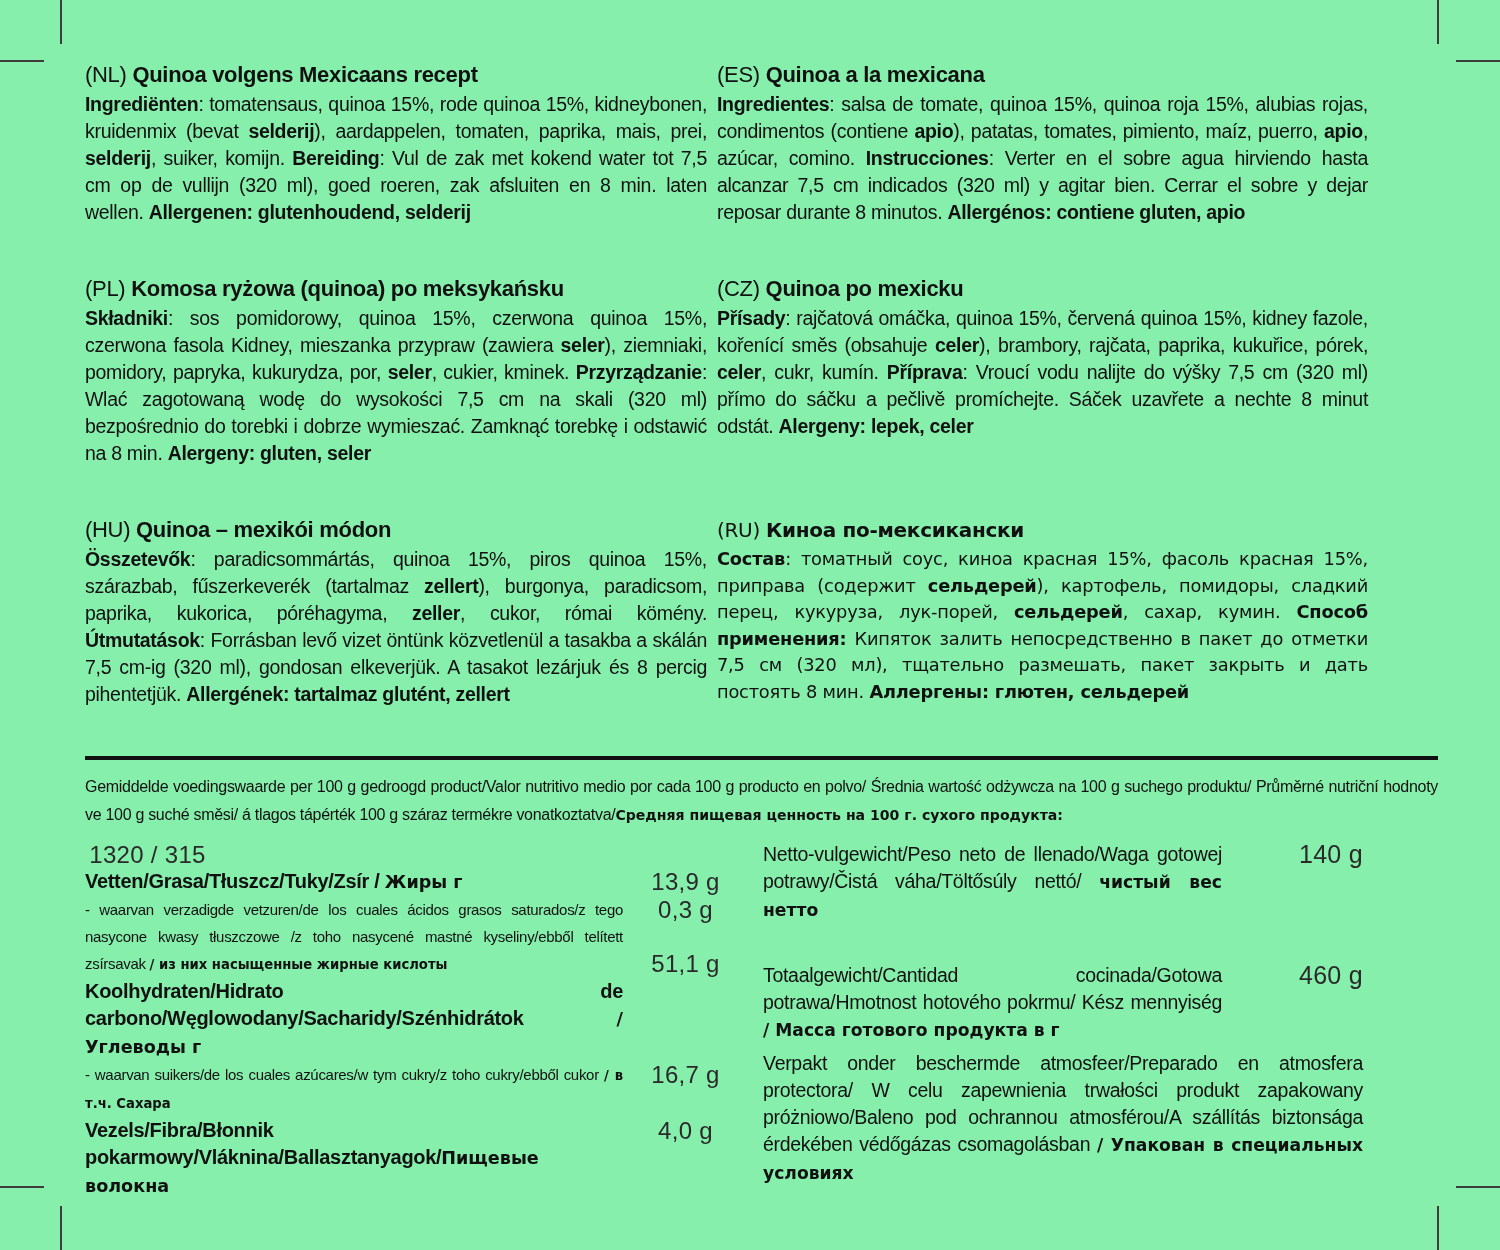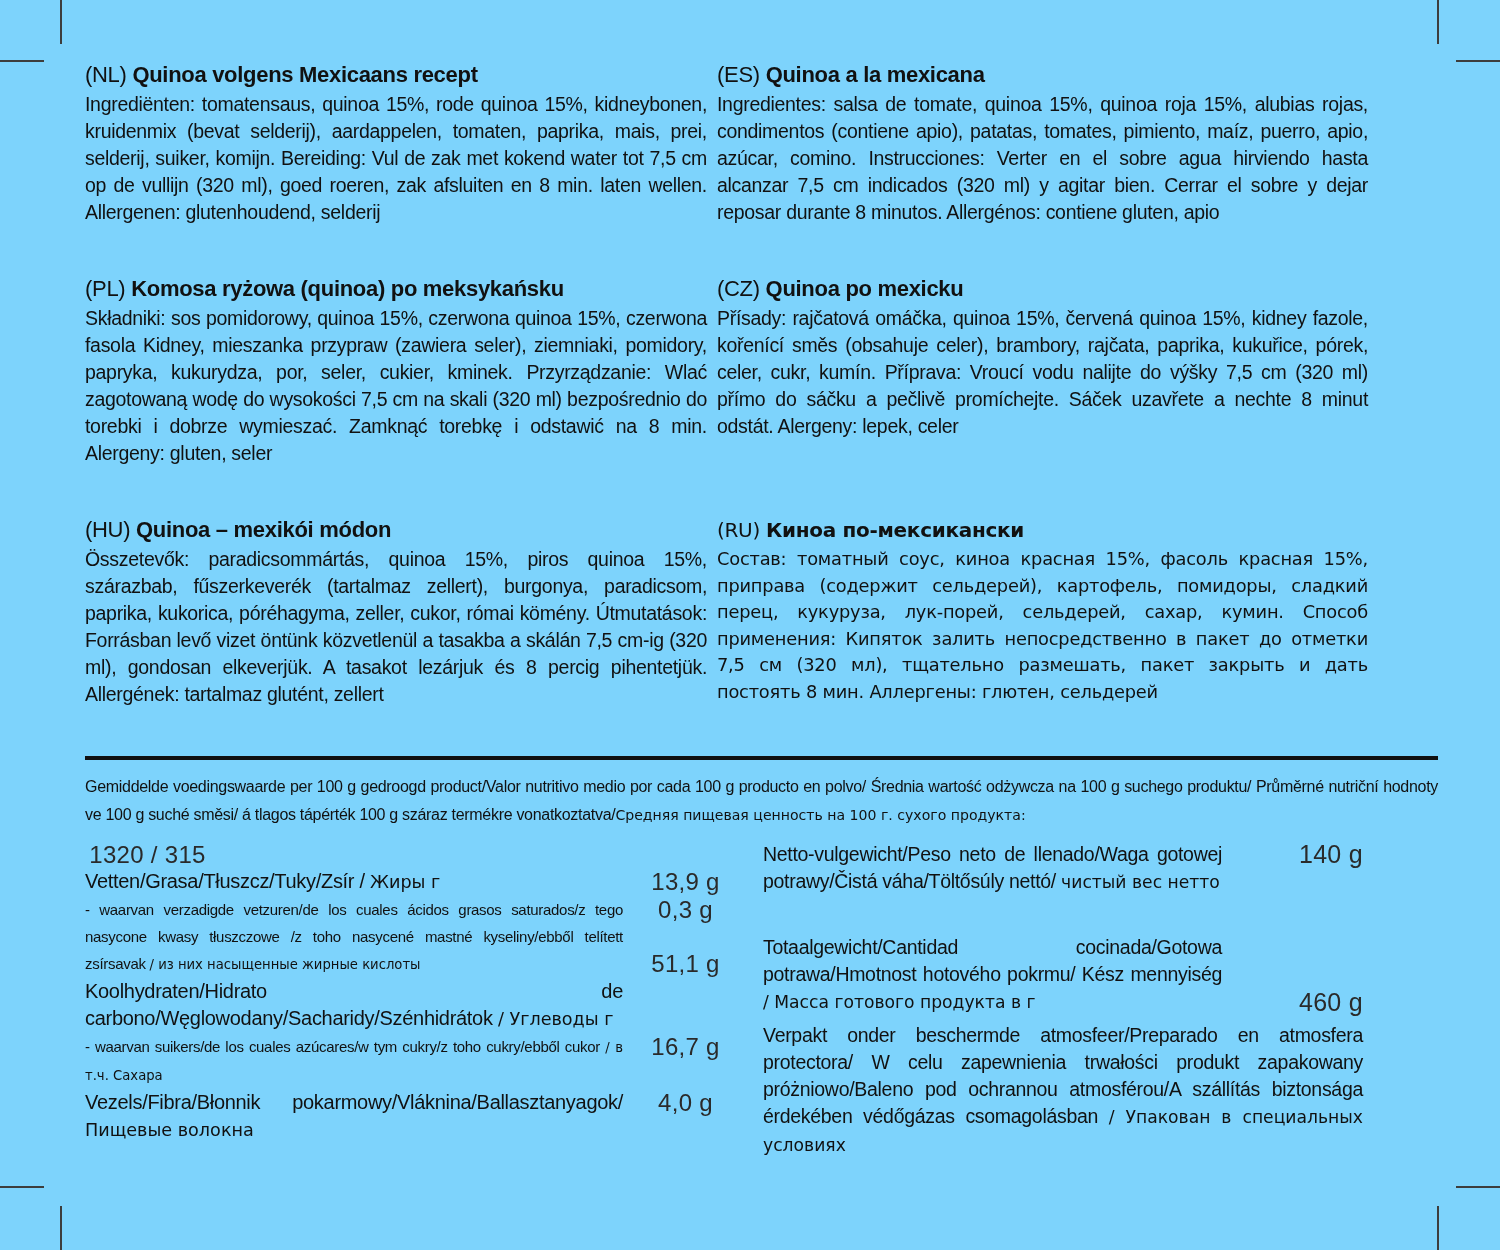--- a/index.html
+++ b/index.html
@@ -1,20 +1,20 @@
 <!DOCTYPE html>
 <html><head>
 <meta charset="utf-8">
 <style>
   html, body { margin: 0; padding: 0; background: #ffffff; }
   .sheet {
     position: relative;
     width: 1500px;
     height: 1250px;
-    background: #7dd3fc;
+    background: #86efac;
     color: #111;
     font-family: "Liberation Sans", sans-serif;
     overflow: hidden;
   }
   .crop { position: absolute; background: #3d3d3d; }
 
   .content { position: absolute; left: 85px; top: 62px; width: 1353px; }
 
   .lang-grid {
     display: grid;
@@ -31,21 +31,21 @@
     letter-spacing: -0.3px;
   }
   .lang-block h3 .ttl { font-weight: 700; }
   .lang-block p {
     margin: 0;
     font-size: 19.5px;
     line-height: 27px;
     letter-spacing: -0.3px;
     text-align: justify;
   }
-  .b { font-weight: 400; }
+  .b { font-weight: 700; }
   .ru { font-family: "DejaVu Sans", sans-serif; font-size: 0.88em; letter-spacing: 0; }
   .cyr h3 { font-family: "DejaVu Sans", sans-serif; font-size: 20px; }
   .cyr p  { font-family: "DejaVu Sans", sans-serif; font-size: 17.8px; line-height: 26.5px; letter-spacing: -0.2px; }
 
   .rule { height: 4px; background: #111; }
   .top-rule { margin-top: 48px; }
 
   .nutri-header {
     margin: 13px 0 0 0;
     font-size: 16px;
@@ -92,21 +92,21 @@
     flex-shrink: 0;
     text-align: right;
     font-size: 25px;
     line-height: 27px;
     letter-spacing: 0.3px;
     color: #2a2a2a;
     margin-left: 29px;
   }
   .rrow.mb-lg { margin-bottom: 38px; }
   .rrow.mb-md { margin-bottom: 20px; }
-  .rrow.mb-sm { margin-bottom: 6px; align-items: flex-end; }
+  .rrow.mb-sm { margin-bottom: 6px; }
 </style>
 </head>
 <body>
 
 <div class="sheet">
 
   <div class="crop" style="left:60px; top:0; width:2px; height:44px;"></div>
   <div class="crop" style="left:0; top:60px; width:44px; height:2px;"></div>
   <div class="crop" style="left:1437px; top:0; width:2px; height:44px;"></div>
   <div class="crop" style="left:1456px; top:60px; width:44px; height:2px;"></div>

